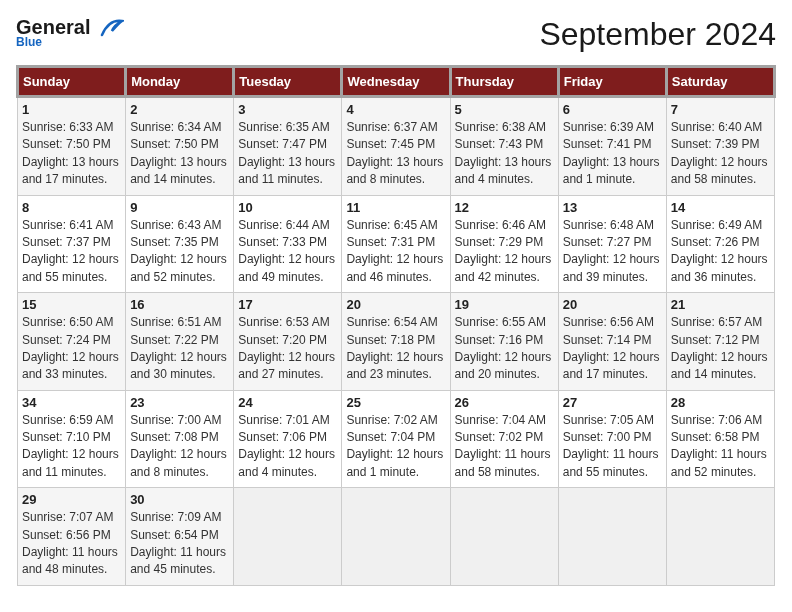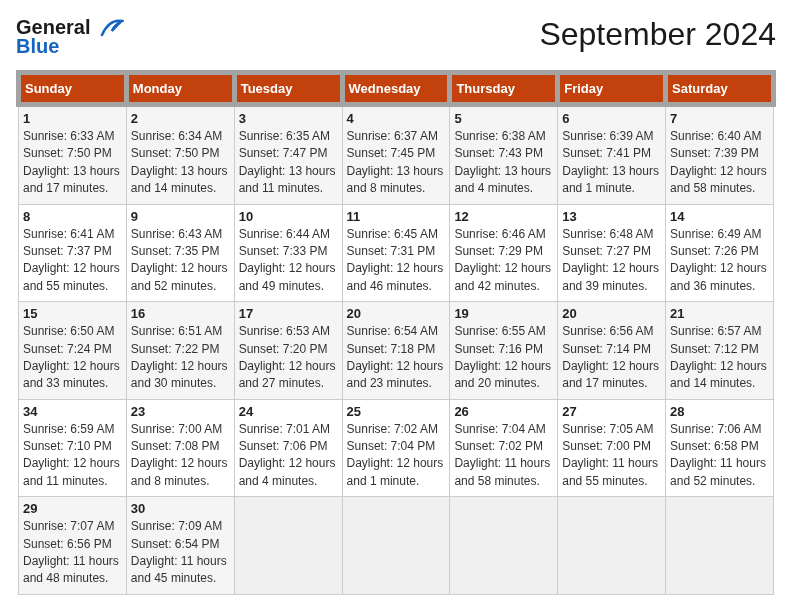--- a/index.html
+++ b/index.html
@@ -34,27 +34,27 @@
       font-size: 14px;
       color: #555;
       margin-top: 2px;
     }
     table {
       width: 100%;
       border-collapse: collapse;
       table-layout: fixed;
     }
     thead tr th {
-      background: #c2410c;
+      background: #7f1d1d;
       color: #fff;
       font-size: 13px;
       font-weight: bold;
       padding: 6px 4px;
       text-align: left;
-      border: 5px solid #a3a3a3;
+      border: 3px solid #a3a3a3;
     }
     tbody tr td {
       border: 1px solid #ccc;
       vertical-align: top;
       padding: 4px 4px 6px 4px;
       font-size: 10.5px;
       color: #222;
       height: 80px;
     }
     tbody tr:nth-child(odd) td {
@@ -82,21 +82,21 @@
 <body>
 
 <div class="header">
   <div class="logo">
     <div style="display:flex;align-items:center;gap:4px;">
       <span style="font-size:20px;font-weight:bold;color:#1a1a1a;">General</span>
       <svg width="30" height="22" viewBox="0 0 30 22">
         <path d="M8,18 Q15,2 28,4 Q20,8 18,14 Q25,6 28,4" fill="none" stroke="#1565c0" stroke-width="2.5" stroke-linecap="round"></path>
       </svg>
     </div>
-    <span style="font-size:20px;font-weight:bold;color:#1565c0;margin-top:-4px;">Blue</span>
+    <span style="font-size:12px;font-weight:bold;color:#1565c0;margin-top:-4px;">Blue</span>
   </div>
   <div class="title-area">
     <div class="month-title">September 2024</div>
   </div>
 </div>
 
 <table>
   <thead>
     <tr id="header-row">
         <th>Sunday</th>

